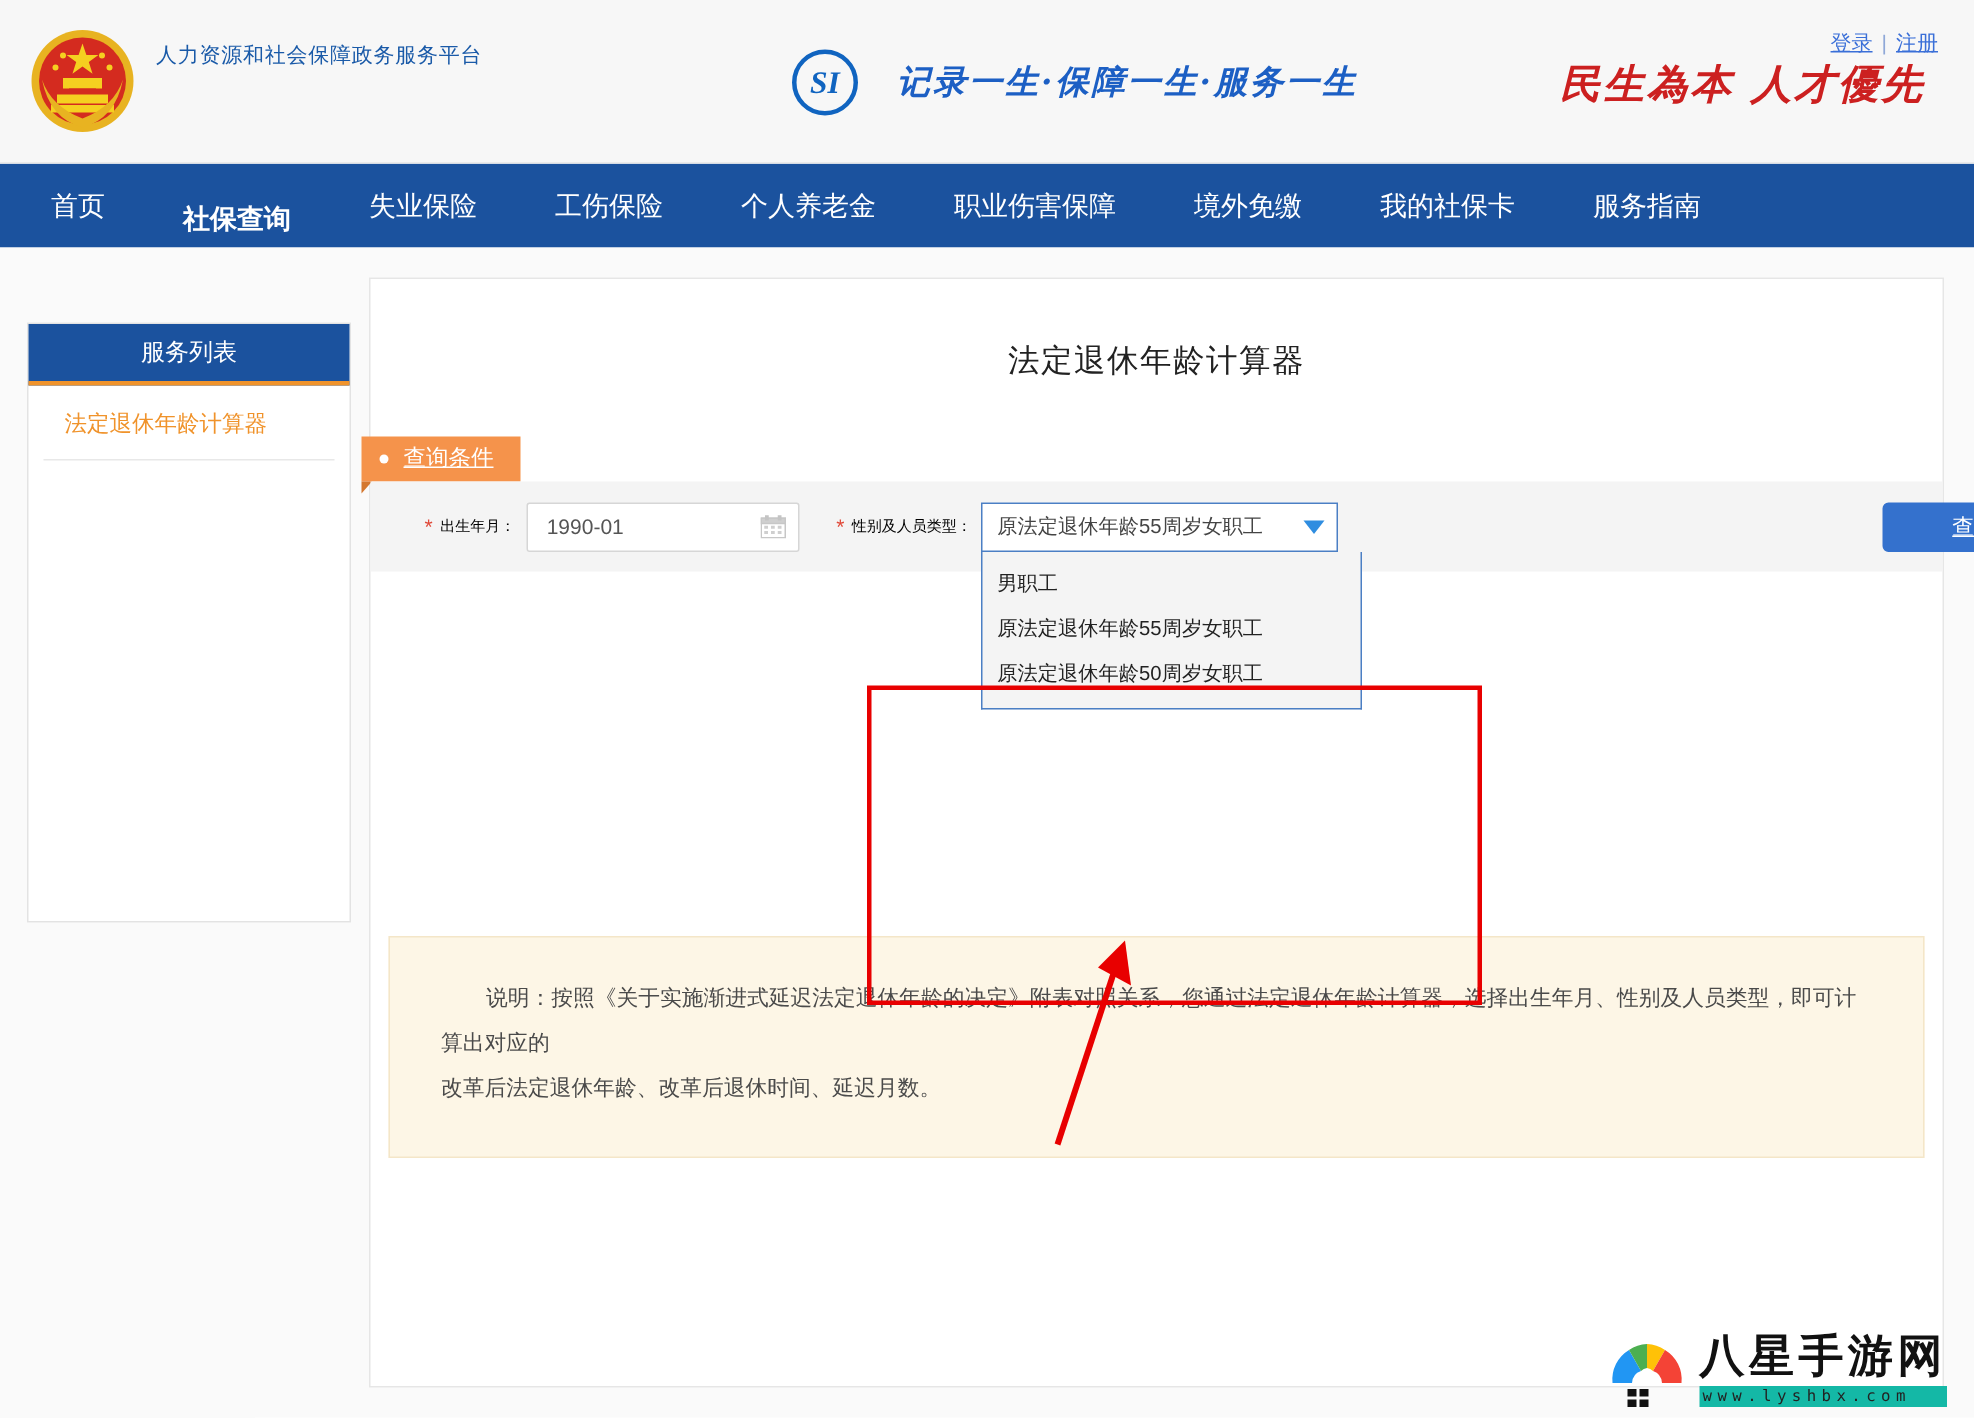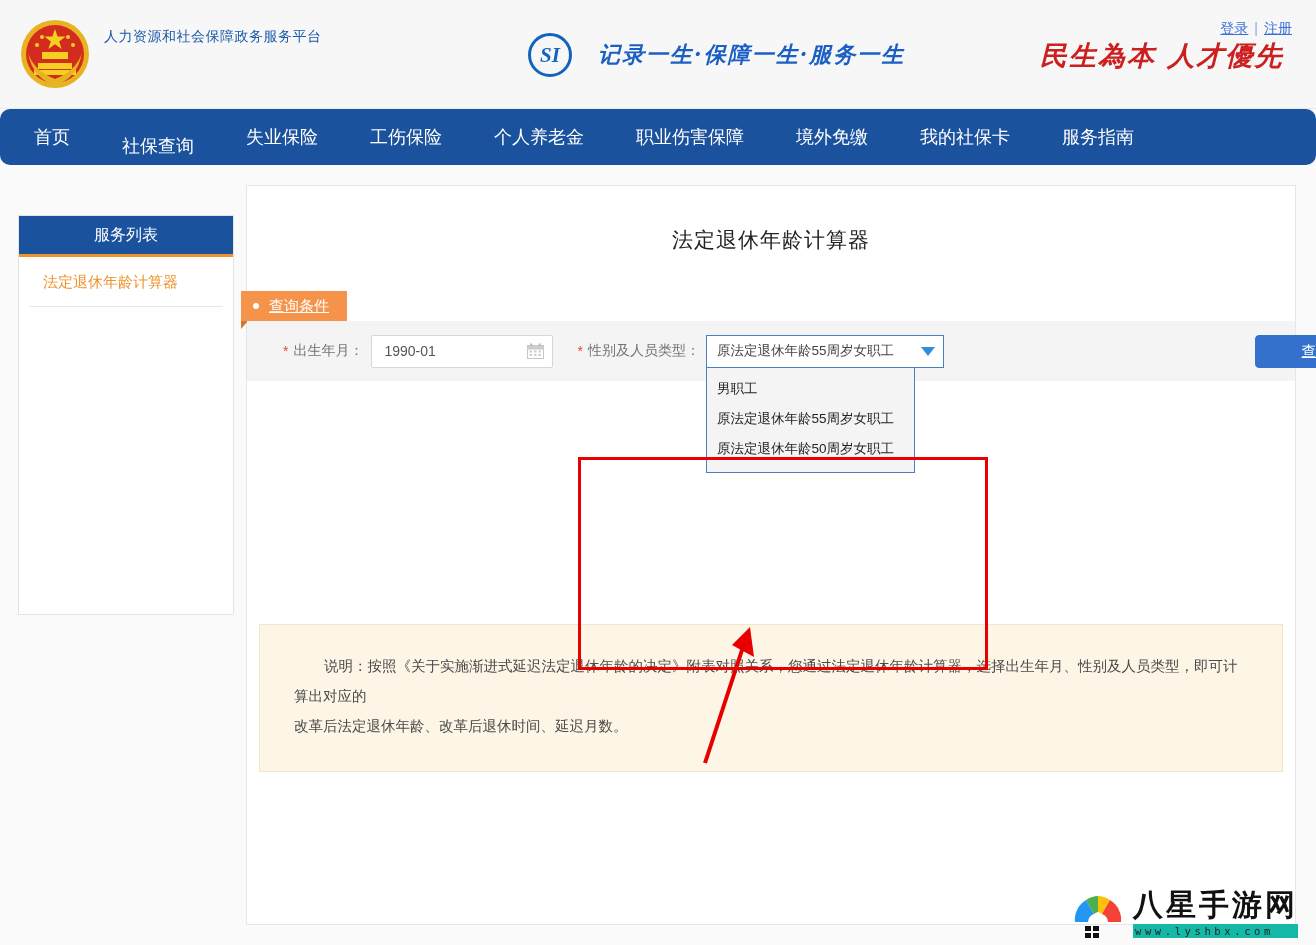--- a/index.html
+++ b/index.html
@@ -56,30 +56,30 @@
     position: absolute; right: 24px; top: 20px;
     font-size: 14px; color: #3a6fd8;
   }
   .auth a { color: #3a6fd8; text-decoration: underline; cursor: pointer; text-align: center; }
   .auth .sep { color: #8fa8d8; margin: 0 6px; text-decoration: none; }
 
   
   .nav {
     height: 56px; background: #1b529e;
     display: flex; align-items: center;
-    padding-left: 8px; box-sizing: border-box; border-radius: 10px;
+    padding-left: 8px; box-sizing: border-box;
   }
   .nav-item {
     position: relative;
     color: #ffffff; font-size: 18px;
     padding: 0 26px; height: 56px;
     line-height: 56px; cursor: pointer;
     white-space: nowrap;
   }
-  .nav-item.active { font-weight: normal; margin-top: 17px; }
+  .nav-item.active { font-weight: bold; margin-top: 17px; }
   .nav-item.active::after {
     content: ""; position: absolute;
     left: 22px; right: 22px; bottom: 0; height: 4px;
     background: #ffffff;
   }
 
   
   .body-wrap { position: relative; height: 781px; background: #fafafa; }
 
   
@@ -140,21 +140,21 @@
 
   
   .form-row {
     position: absolute; left: 0; top: 135px;
     width: 1048px; height: 60px;
     background: #f4f4f4;
     display: flex; align-items: center;
   }
   .field { display: flex; align-items: center; }
   .req { color: #e04a3a; font-size: 14px; margin-right: 5px; }
-  .flabel { font-size: 14px; color: #737373; white-space: nowrap; }
+  .flabel { font-size: 10px; color: #000000; white-space: nowrap; }
 
   .date-box {
     margin-left: 8px;
     width: 182px; height: 33px;
     background: #ffffff; border: 1px solid #d6d6d6;
     border-radius: 2px;
     display: flex; align-items: center;
     padding: 0 8px 0 12px; box-sizing: border-box;
     position: relative;
   }
@@ -171,21 +171,21 @@
   }
   .select-val { font-size: 13.5px; color: #444; flex: 1; white-space: nowrap; }
   .caret {
     width: 0; height: 0;
     border-left: 7px solid transparent;
     border-right: 7px solid transparent;
     border-top: 9px solid #2f8de0;
   }
   .select-menu {
     position: absolute; left: 0; top: 33px;
-    width: 209px;
+    width: 254px;
     background: #f4f4f4;
     border: 1px solid #4b7fc4; border-top: none;
     box-sizing: border-box;
     padding: 6px 0 8px 0;
   }
   .select-opt {
     font-size: 13.5px; color: #222;
     padding: 6px 0 6px 10px;
     white-space: nowrap; cursor: pointer;
   }

